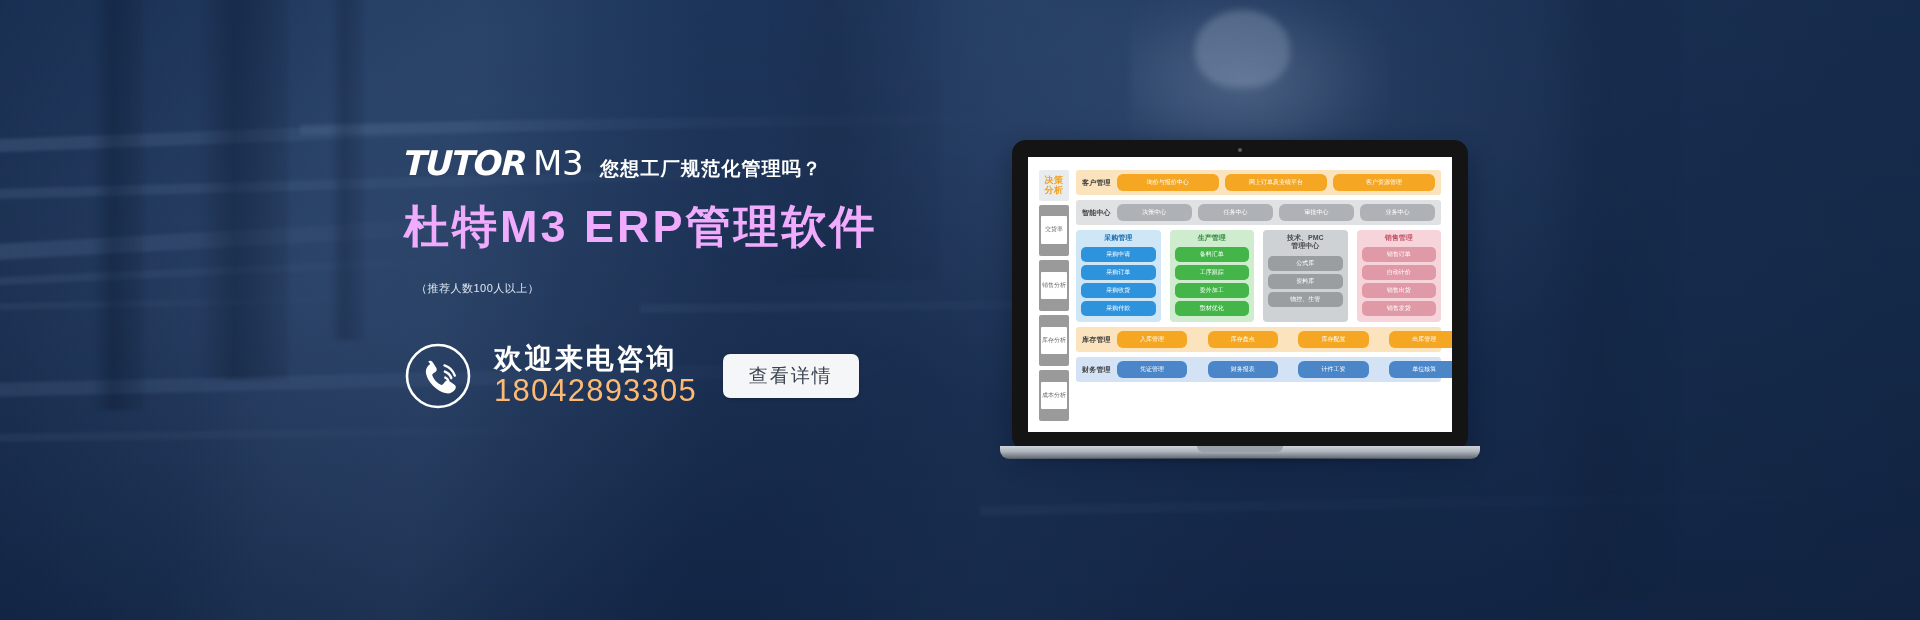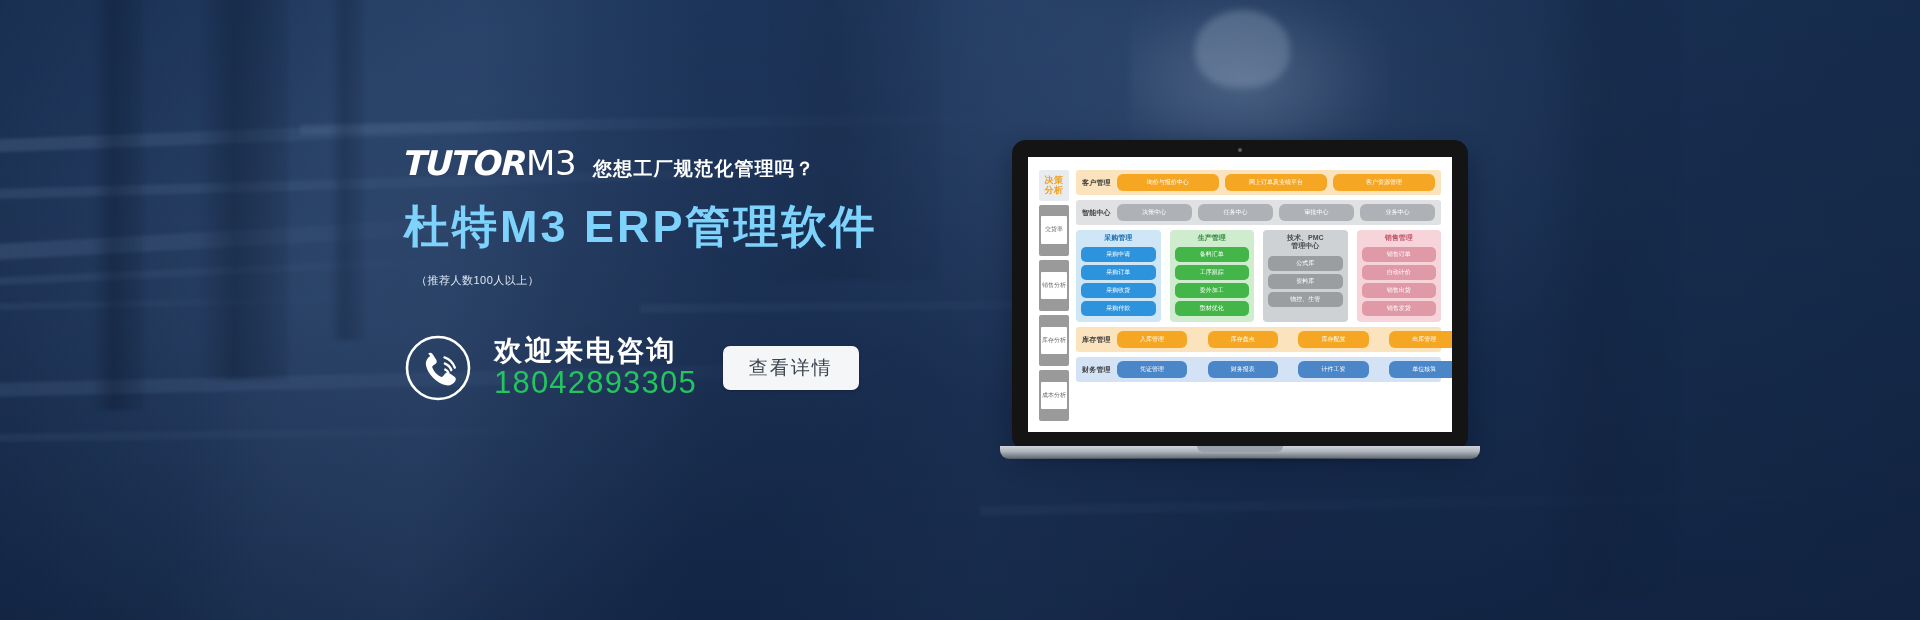--- a/index.html
+++ b/index.html
@@ -118,38 +118,39 @@
     color: #ffffff;
     line-height: 1;
     transform: skewX(-2deg);
   }
   .logo-m3 {
     font-family: "DejaVu Sans", sans-serif;
     font-size: 34px;
     font-weight: 400;
     color: #ffffff;
     line-height: 1;
+    margin-left: 7px;
     letter-spacing: -0.5px;
   }
   .logo-tagline {
     font-size: 19px;
     font-weight: 700;
     color: #ffffff;
     margin-left: 17px;
     letter-spacing: 1.2px;
     line-height: 1;
   }
 
   .headline {
     font-size: 45px;
     font-weight: 700;
     letter-spacing: 3px;
-    color: #7dd3fc;
+    color: #f0abfc;
     line-height: 1.18;
-    margin-bottom: 20px;
+    margin-bottom: 28px;
     white-space: nowrap;
   }
 
   .subline-row {
     display: flex;
     align-items: baseline;
     margin-bottom: 46px;
   }
   .subline {
     font-size: 30px;
@@ -193,21 +194,21 @@
     font-weight: 700;
     letter-spacing: 2.5px;
     color: #ffffff;
     line-height: 1.12;
     white-space: nowrap;
   }
   .contact-phone {
     font-size: 31px;
     font-weight: 400;
     letter-spacing: 1.2px;
-    color: #22c55e;
+    color: #fdba74;
     line-height: 1.12;
     white-space: nowrap;
   }
 
   .detail-btn {
     background: #f4f6f8;
     color: #3c4450;
     border: none;
     border-radius: 7px;
     padding: 0 26px;

